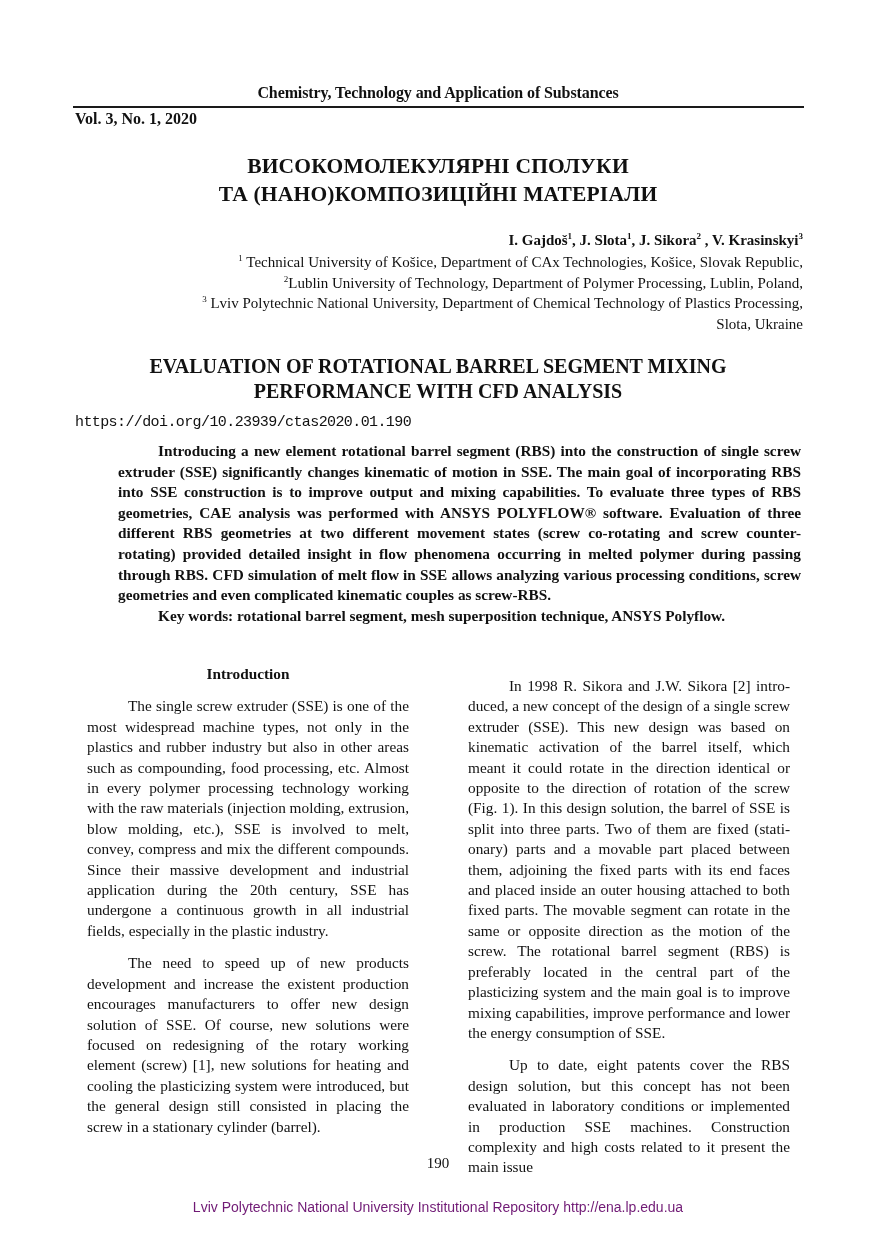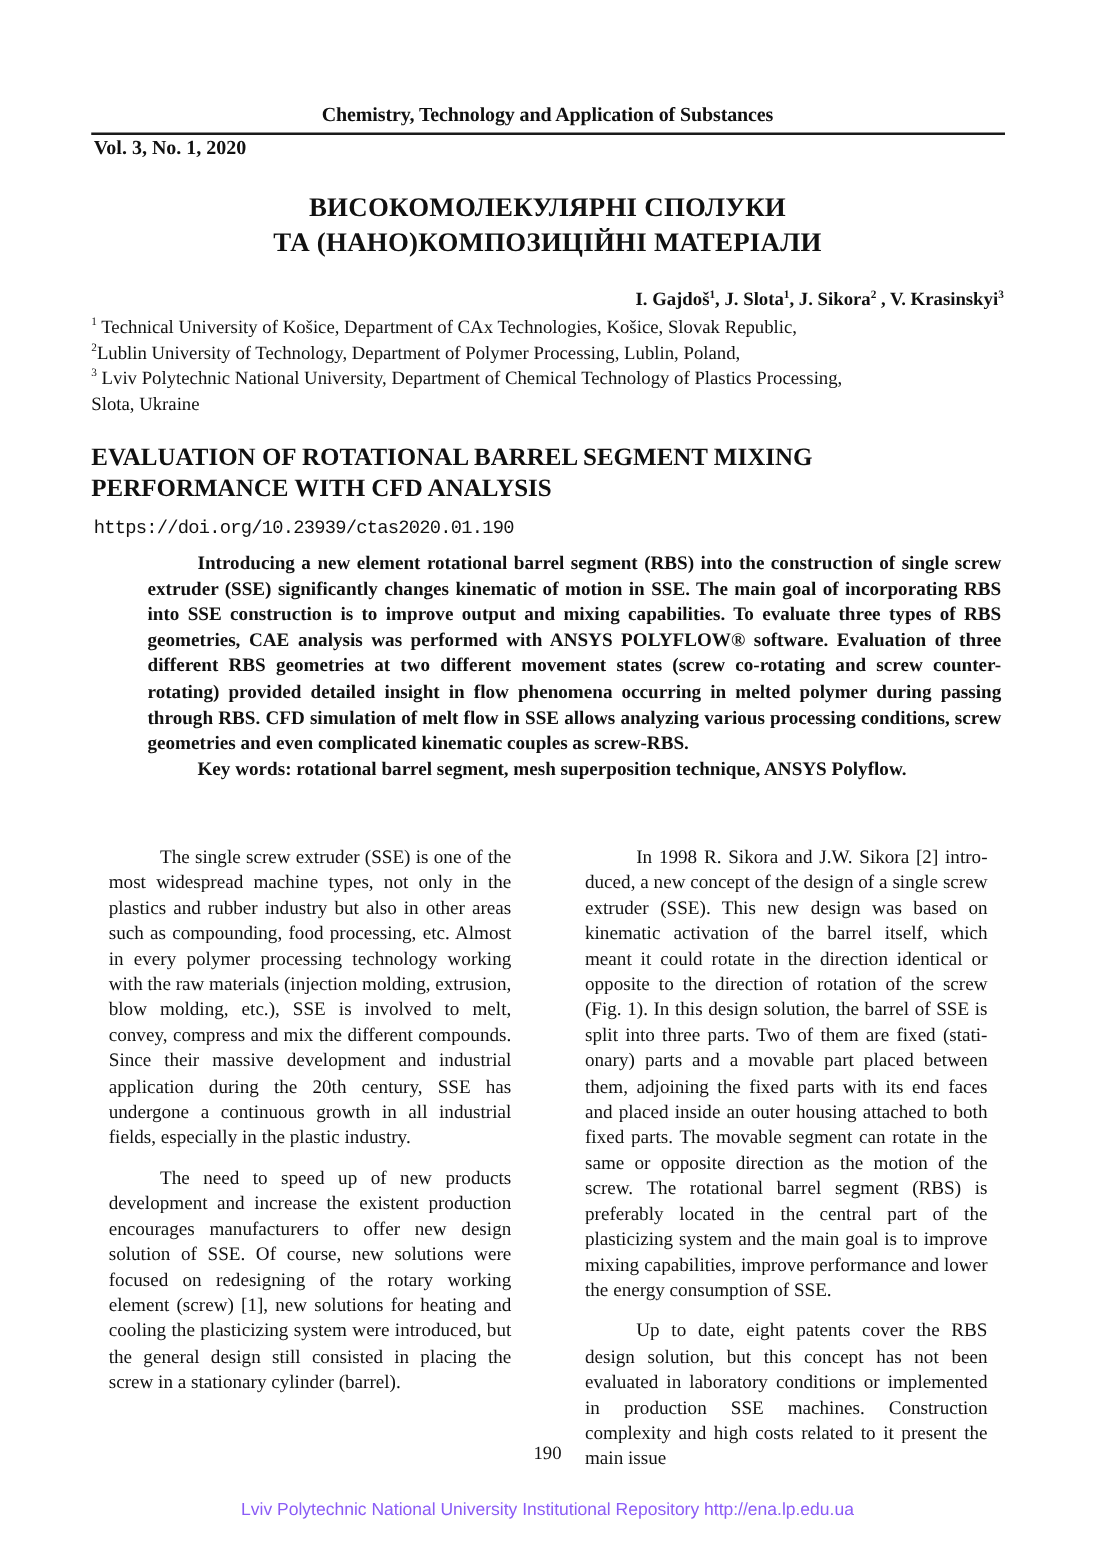--- a/index.html
+++ b/index.html
@@ -4,34 +4,34 @@
 <style>
   html, body { margin: 0; padding: 0; background: #ffffff; }
   body { width: 876px; height: 1240px; position: relative; overflow: hidden;
          font-family: "Liberation Serif", "DejaVu Serif", serif; color: #111; }
   .abs { position: absolute; }
   .journal { left: 73px; width: 730px; top: 84px; text-align: center; font-weight: bold; font-size: 16px; letter-spacing: -0.1px; }
   .rule { left: 73px; width: 731px; top: 106px; height: 2px; background: #1a1a1a; }
   .vol { left: 75px; top: 110px; font-weight: bold; font-size: 16px; }
   .section-title { left: 73px; width: 730px; top: 152px; text-align: center; font-weight: bold; font-size: 21.5px; line-height: 28px; letter-spacing: 0.2px; }
   .authors { left: 73px; width: 730px; top: 232px; text-align: right; font-weight: bold; font-size: 15px; }
-  .affils { left: 73px; width: 730px; top: 252px; text-align: left; font-size: 15px; line-height: 20.5px; }
+  .affils { left: 73px; width: 730px; top: 252px; text-align: right; font-size: 15px; line-height: 20.5px; }
   sup { font-size: 9px; vertical-align: super; line-height: 0; }
-  .paper-title { left: 73px; width: 730px; top: 354px; text-align: left; font-weight: bold; font-size: 20px; line-height: 25px; }
+  .paper-title { left: 73px; width: 730px; top: 354px; text-align: center; font-weight: bold; font-size: 20px; line-height: 25px; }
   .doi { left: 75px; top: 414px; font-size: 15px; font-family: Liberation Mono, monospace; letter-spacing: -0.6px; }
   .abstract { left: 118px; width: 683px; top: 441px; font-weight: bold; font-size: 15.3px; line-height: 20.6px; text-align: justify; }
   .abstract p { margin: 0; text-indent: 40px; }
   .keywords { text-indent: 40px; }
   .col { top: 664px; width: 346px; font-size: 15.3px; line-height: 20.4px; text-align: justify; }
   .col.left { left: 75px; }
   .col.right { left: 456px; }
   .col p { margin: 12px; text-indent: 41px; }
   .col h3 { margin: 0; font-size: 15.3px; font-weight: bold; text-align: center; line-height: 20.4px; }
   .pageno { left: 73px; width: 730px; top: 1155px; text-align: center; font-size: 15px; }
-  .repo { left: 73px; width: 730px; top: 1199px; text-align: center; font-size: 14px; color: #8b5cf6; font-family: "Liberation Sans", "DejaVu Sans", sans-serif; }
+  .repo { left: 73px; width: 730px; top: 1199px; text-align: center; font-size: 14px; color: #701a75; font-family: "Liberation Sans", "DejaVu Sans", sans-serif; }
 </style>
 </head>
 <body>
 
 <div class="abs journal">Chemistry, Technology and Application of Substances</div>
 <div class="abs rule"></div>
 <div class="abs vol">Vol. 3, No. 1, 2020</div>
 
 <div class="abs section-title">
   <div>ВИСОКОМОЛЕКУЛЯРНІ СПОЛУКИ</div>
@@ -55,20 +55,21 @@
 </div>
 
 <div class="abs doi">https://doi.org/10.23939/ctas2020.01.190</div>
 
 <div class="abs abstract">
   <p>Introducing a new element rotational barrel segment (RBS) into the construction of single screw extruder (SSE) significantly changes kinematic of motion in SSE. The main goal of incorporating RBS into SSE construction is to improve output and mixing capabilities. To evaluate three types of RBS geometries, CAE analysis was performed with ANSYS POLYFLOW® software. Evaluation of three different RBS geometries at two different movement states (screw co-rotating and screw counter-rotating) provided detailed insight in flow phenomena occurring in melted polymer during passing through RBS. CFD simulation of melt flow in SSE allows analyzing various processing conditions, screw geometries and even complicated kinematic couples as screw-RBS.</p>
   <p class="keywords">Key words: rotational barrel segment, mesh superposition technique, ANSYS Polyflow.</p>
 </div>
 
 <div class="abs col left">
+  <h3>Introduction</h3>
   <p>The single screw extruder (SSE) is one of the most widespread machine types, not only in the plastics and rubber industry but also in other areas such as compounding, food processing, etc.  Almost in every polymer processing technology working with the raw materials (injection molding, extrusion, blow molding, etc.), SSE is involved to melt, convey, compress and mix the different compounds. Since their massive development and industrial application during the 20th century, SSE has undergone a continuous growth in all industrial fields, especially in the plastic industry.</p>
   <p>The need to speed up of new products development and increase the existent production encourages manufacturers to offer new design solution of SSE. Of course, new solutions were focused on redesigning of the rotary working element (screw) [1], new solutions  for heating and cooling the plasticizing system were introduced, but the general design still consisted in placing the screw in a stationary cylinder (barrel).</p>
 </div>
 
 <div class="abs col right">
   <p>In 1998 R. Sikora and J.W. Sikora [2] intro-duced, a new concept of the design of a single screw extruder (SSE). This new design was based on kinematic activation of the barrel itself, which meant it could rotate in the direction identical or opposite to the direction of rotation of the screw (Fig. 1). In this design solution, the barrel of SSE is split into three parts. Two of them are fixed (stati-onary) parts and a movable part placed between them, adjoining the fixed parts with its end faces and placed inside an outer housing attached to both fixed parts. The movable segment can rotate in the same or opposite direction as the motion of the screw. The rotational barrel segment (RBS) is preferably located in the central part of the plasticizing system and the main goal is to improve mixing capabilities, improve performance and lower the energy consumption of SSE.</p>
   <p>Up to date, eight patents cover the RBS design solution, but this concept has not been evaluated in laboratory conditions or implemented in production SSE machines. Construction complexity and high costs related to it present the main issue</p>
 </div>
 
 <div class="abs pageno">190</div>

